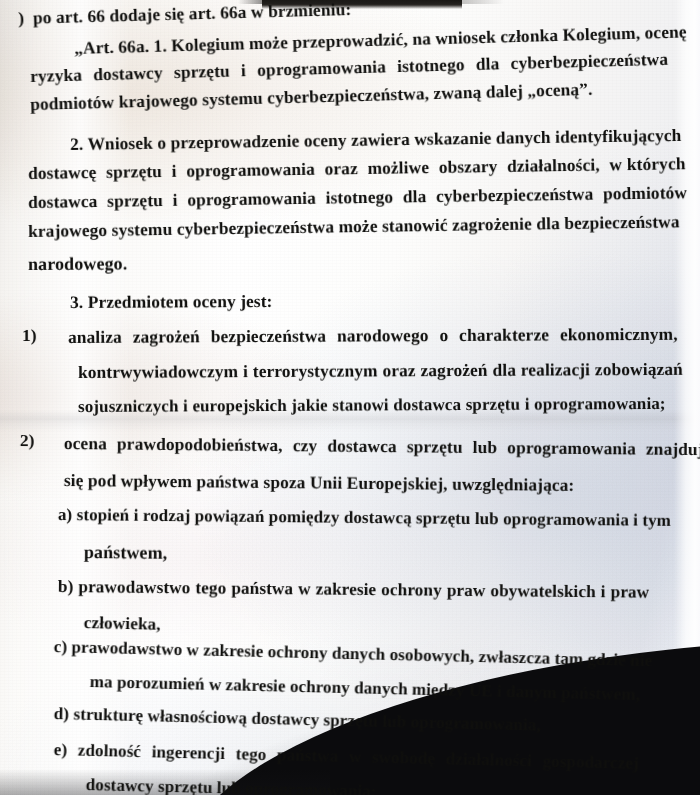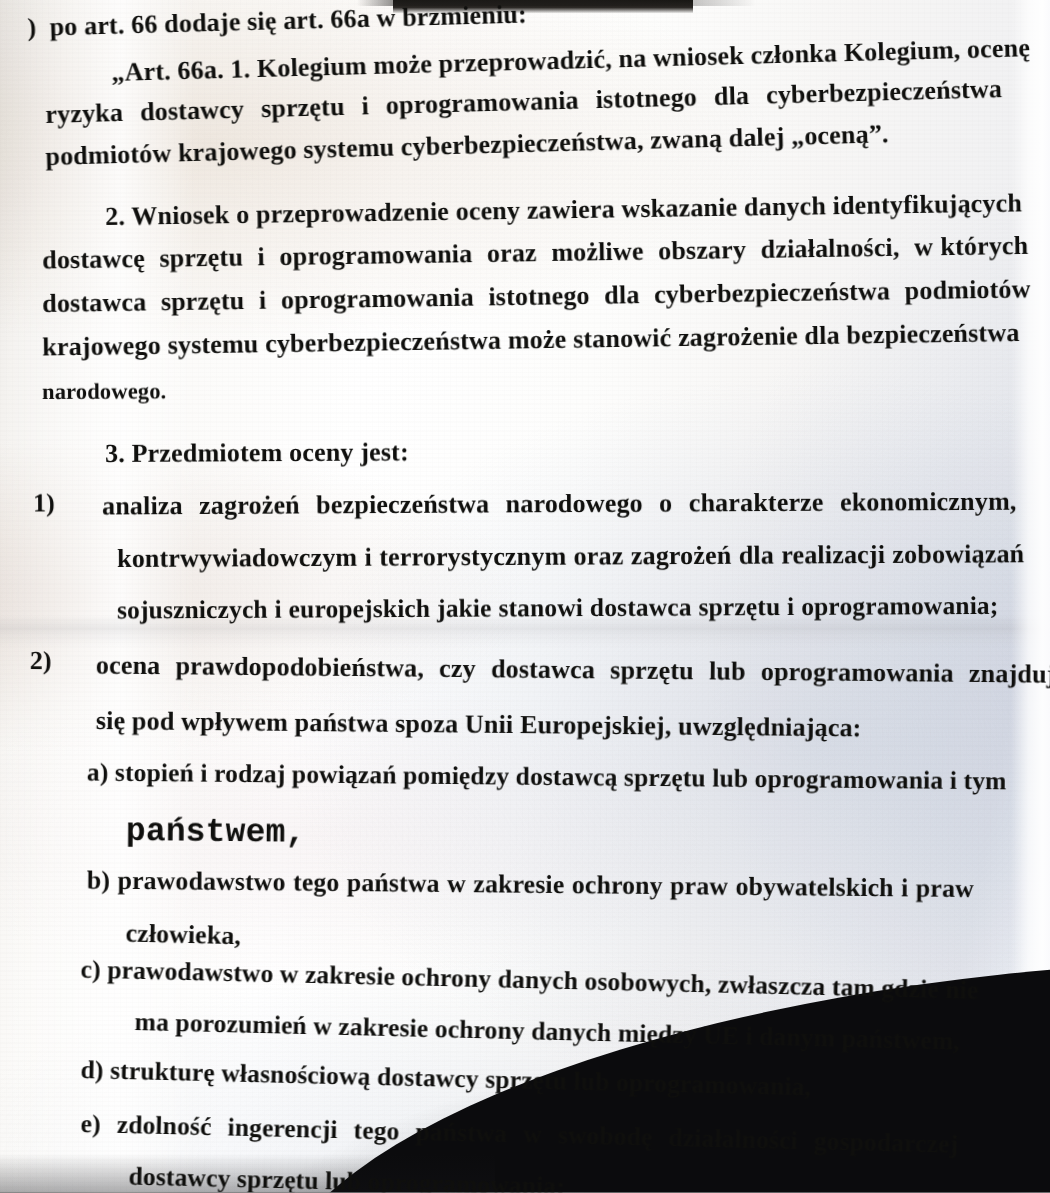--- a/index.html
+++ b/index.html
@@ -219,29 +219,29 @@
 
   <div class="doc" id="doc-layer">
       <div class="line ln rot-a band-top" style="left: 18px; top: 8px; font-size: 17.4px;">)  po art. 66 dodaje się art. 66a w brzmieniu:</div>
       <div class="line ln rot-a band-top" style="left: 74px; top: 38px; font-size: 17.4px;">„Art. 66a. 1. Kolegium może przeprowadzić, na wniosek członka Kolegium, ocenę</div>
       <div class="line ln rot-a band-top" style="left: 30px; top: 66px; font-size: 17.4px; word-spacing: 1.2px;">ryzyka  dostawcy  sprzętu  i  oprogramowania  istotnego  dla  cyberbezpieczeństwa</div>
       <div class="line ln rot-a band-top" style="left: 30px; top: 94px; font-size: 17.4px;">podmiotów krajowego systemu cyberbezpieczeństwa, zwaną dalej „oceną”.</div>
       <div class="line ln rot-b band-top" style="left: 70px; top: 134px; font-size: 17.4px;">2. Wniosek o przeprowadzenie oceny zawiera wskazanie danych identyfikujących</div>
       <div class="line ln rot-b band-top" style="left: 28px; top: 163px; font-size: 17.4px; word-spacing: 0.4px;">dostawcę  sprzętu  i  oprogramowania  oraz  możliwe  obszary  działalności,  w których</div>
       <div class="line ln rot-b band-top" style="left: 28px; top: 192px; font-size: 17.4px; word-spacing: 0.4px;">dostawca  sprzętu  i  oprogramowania  istotnego  dla  cyberbezpieczeństwa  podmiotów</div>
       <div class="line ln rot-b band-top" style="left: 28px; top: 221px; font-size: 17.4px;">krajowego systemu cyberbezpieczeństwa może stanowić zagrożenie dla bezpieczeństwa</div>
-      <div class="line ln rot-c band-mid" style="left: 28px; top: 254px; font-size: 15px;">narodowego.</div>
+      <div class="line ln rot-c band-mid" style="left: 28px; top: 254px; font-size: 18px;">narodowego.</div>
       <div class="line ln rot-c band-mid" style="left: 70px; top: 292px; font-size: 17.4px;">3. Przedmiotem oceny jest:</div>
       <div class="line ln rot-c band-mid" style="left: 68px; top: 327px; font-size: 17.4px; word-spacing: 1px;">analiza  zagrożeń  bezpieczeństwa  narodowego  o  charakterze  ekonomicznym,</div>
       <div class="line ln rot-c band-mid" style="left: 78px; top: 362px; font-size: 17.4px; word-spacing: 0.4px;">kontrwywiadowczym i terrorystycznym oraz zagrożeń dla realizacji zobowiązań</div>
       <div class="line ln rot-c band-mid" style="left: 78px; top: 397px; font-size: 17px; word-spacing: 0.2px;">sojuszniczych i europejskich jakie stanowi dostawca sprzętu i oprogramowania;</div>
       <div class="line ln rot-d band-mid" style="left: 64px; top: 433px; font-size: 17.4px; word-spacing: 0.6px;">ocena  prawdopodobieństwa,  czy  dostawca  sprzętu  lub  oprogramowania  znajduje</div>
       <div class="line ln rot-d band-mid" style="left: 64px; top: 470px; font-size: 17.4px;">się pod wpływem państwa spoza Unii Europejskiej, uwzględniająca:</div>
       <div class="line ln rot-d band-mid" style="left: 58px; top: 505px; font-size: 17px;">a) stopień i rodzaj powiązań pomiędzy dostawcą sprzętu lub oprogramowania i tym</div>
-      <div class="line ln rot-d band-mid" style="left: 84px; top: 542px; font-size: 22px; font-family: Liberation Mono, monospace;">państwem,</div>
+      <div class="line ln rot-d band-mid" style="left: 84px; top: 542px; font-size: 18px;">państwem,</div>
       <div class="line ln rot-d band-mid" style="left: 58px; top: 577px; font-size: 17.2px; word-spacing: 0.6px;">b) prawodawstwo tego państwa w zakresie ochrony praw obywatelskich i praw</div>
       <div class="line ln rot-e band-bottom" style="left: 84px; top: 613px; font-size: 17.2px;">człowieka,</div>
       <div class="line ln rot-e band-bottom" style="left: 54px; top: 637px; font-size: 17px;">c) prawodawstwo w zakresie ochrony danych osobowych, zwłaszcza tam gdzie nie</div>
       <div class="line ln rot-e band-bottom" style="left: 90px; top: 672px; font-size: 17px;">ma porozumień w zakresie ochrony danych między UE i danym państwem,</div>
       <div class="line ln rot-e band-bottom" style="left: 54px; top: 704px; font-size: 17px;">d) strukturę własnościową dostawcy sprzętu lub oprogramowania,</div>
       <div class="line ln rot-e band-bottom" style="left: 54px; top: 740px; font-size: 17px; word-spacing: 1px;">e)  zdolność  ingerencji  tego  państwa  w  swobodę  działalności  gospodarczej</div>
       <div class="line ln rot-e band-bottom" style="left: 86px; top: 775px; font-size: 17px;">dostawcy sprzętu lub oprogramowania;</div>
       <div class="marker rot-c band-mid" style="left: 22px; top: 325px;">1)</div>
       <div class="marker rot-d band-mid" style="left: 20px; top: 430px;">2)</div>
     </div>

